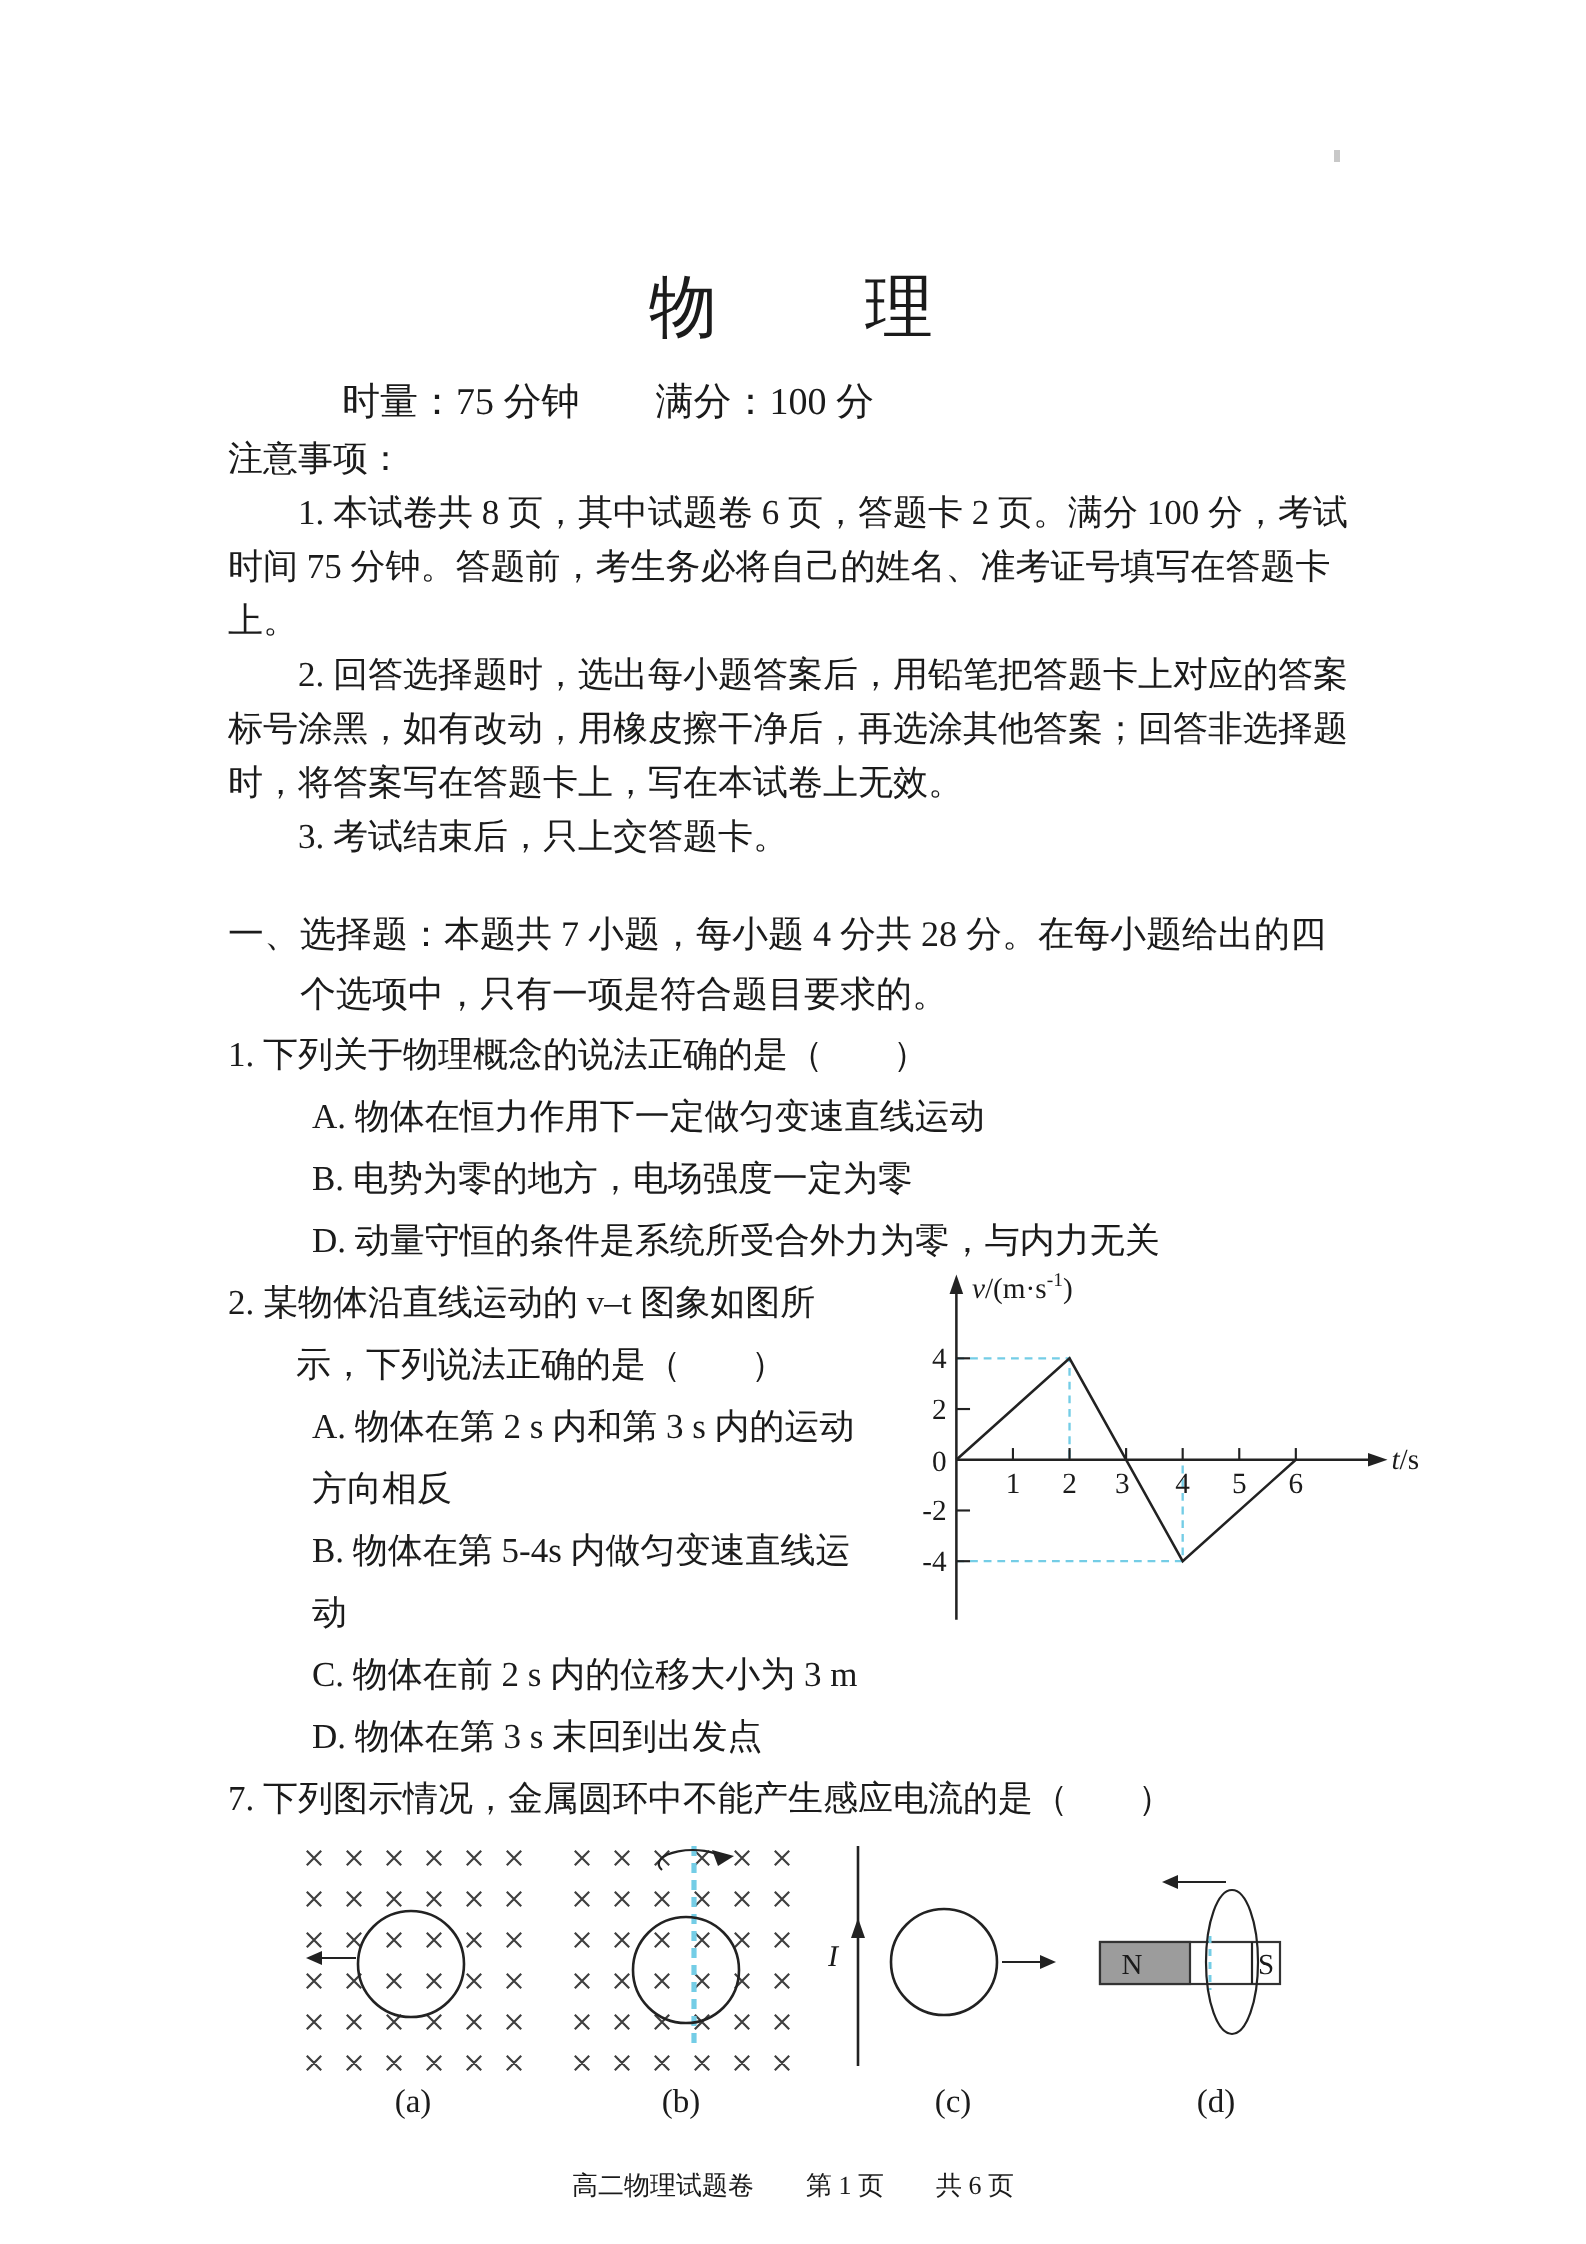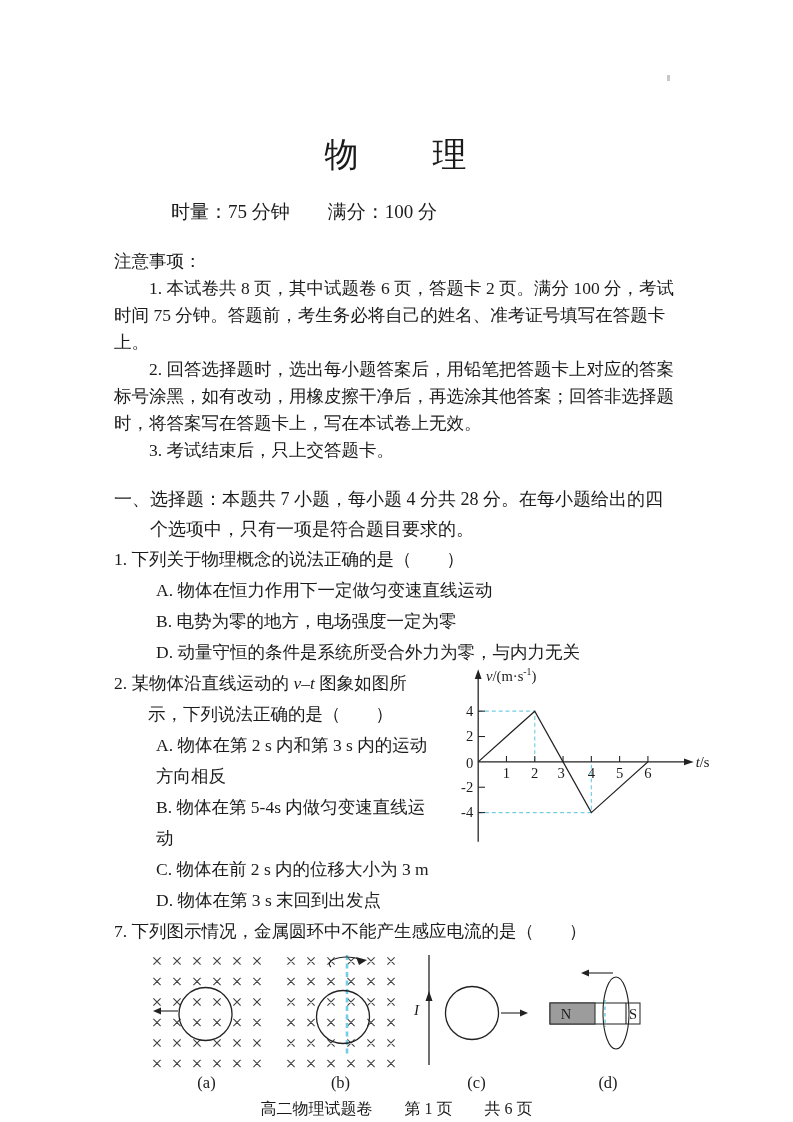--- a/index.html
+++ b/index.html
@@ -1,33 +1,33 @@
 <!DOCTYPE html>
 <html><head>
 <meta charset="utf-8">
 <style>
   *{box-sizing:border-box}
   html,body{margin:0;padding:0;background:#ffffff}
   .page{position:relative;width:691px;height:1122px;margin:0 auto;background:#fff;color:#1b1b1b;
         font-family:"Liberation Serif","DejaVu Serif",serif;padding:132px 63px 0 63px;overflow:hidden}
   .stray{position:absolute;left:616px;top:75px;width:3px;height:6px;background:#c8c8c8}
   .title{text-align:center;font-size:34px;line-height:46px;letter-spacing:2px}
-  .meta{margin-top:20px;font-size:19px;line-height:28px;padding-left:57px}
-  .notice-heading{margin-top:22px;font-size:17.5px;line-height:27px}
+  .meta{margin-top:10px;font-size:19px;line-height:28px;padding-left:57px}
+  .notice-heading{font-size:17.5px;line-height:27px}
   .notice p{margin:0;font-size:17.5px;line-height:27px;text-indent:2em}
   .sec-header{margin-top:20px;font-size:18px;line-height:30px;padding-left:36px;text-indent:-36px}
   .q-stem{margin:0;font-size:17.5px;line-height:31px;padding-left:34px;text-indent:-34px}
   .option{font-size:17.5px;line-height:31px;margin-left:42px}
-  .vt{font-style:italic}
+  .vt{}
   .q2-graph{float:right;width:278px;height:186px;margin:-4px -45px 0 16px}
   .q3-block{clear:none}
   .diagrams{display:flex;align-items:flex-start;margin:4px 0 0 30px}
   .diag{text-align:center}
   .diag-label{font-size:16.5px;line-height:20px;margin-top:2px}
-  .footer{text-align:center;font-size:16px;line-height:20px;margin-top:6px}
+  .footer{text-align:center;font-size:13px;line-height:20px;margin-top:22px}
   svg{display:block}
   svg text{font-family:"Liberation Serif","DejaVu Serif",serif;fill:#1b1b1b}
   .cross-path{stroke:#3f3f3f;stroke-width:1.1;fill:none}
   .ln{stroke:#222;stroke-width:1.3;fill:none}
   .thin{stroke:#222;stroke-width:1.1;fill:none}
   .arrowfill{fill:#222;stroke:none}
   .dash-guide{stroke:#74cde6;stroke-width:1.2;stroke-dasharray:4,3;fill:none}
   .dash-axis{stroke:#74cde6;stroke-width:2.6;stroke-dasharray:5,3.5;fill:none}
   .dash-small{stroke:#74cde6;stroke-width:1.5;stroke-dasharray:3.5,3;fill:none}
   .magnet-gray{fill:#9c9c9c;stroke:#333;stroke-width:1.1}

